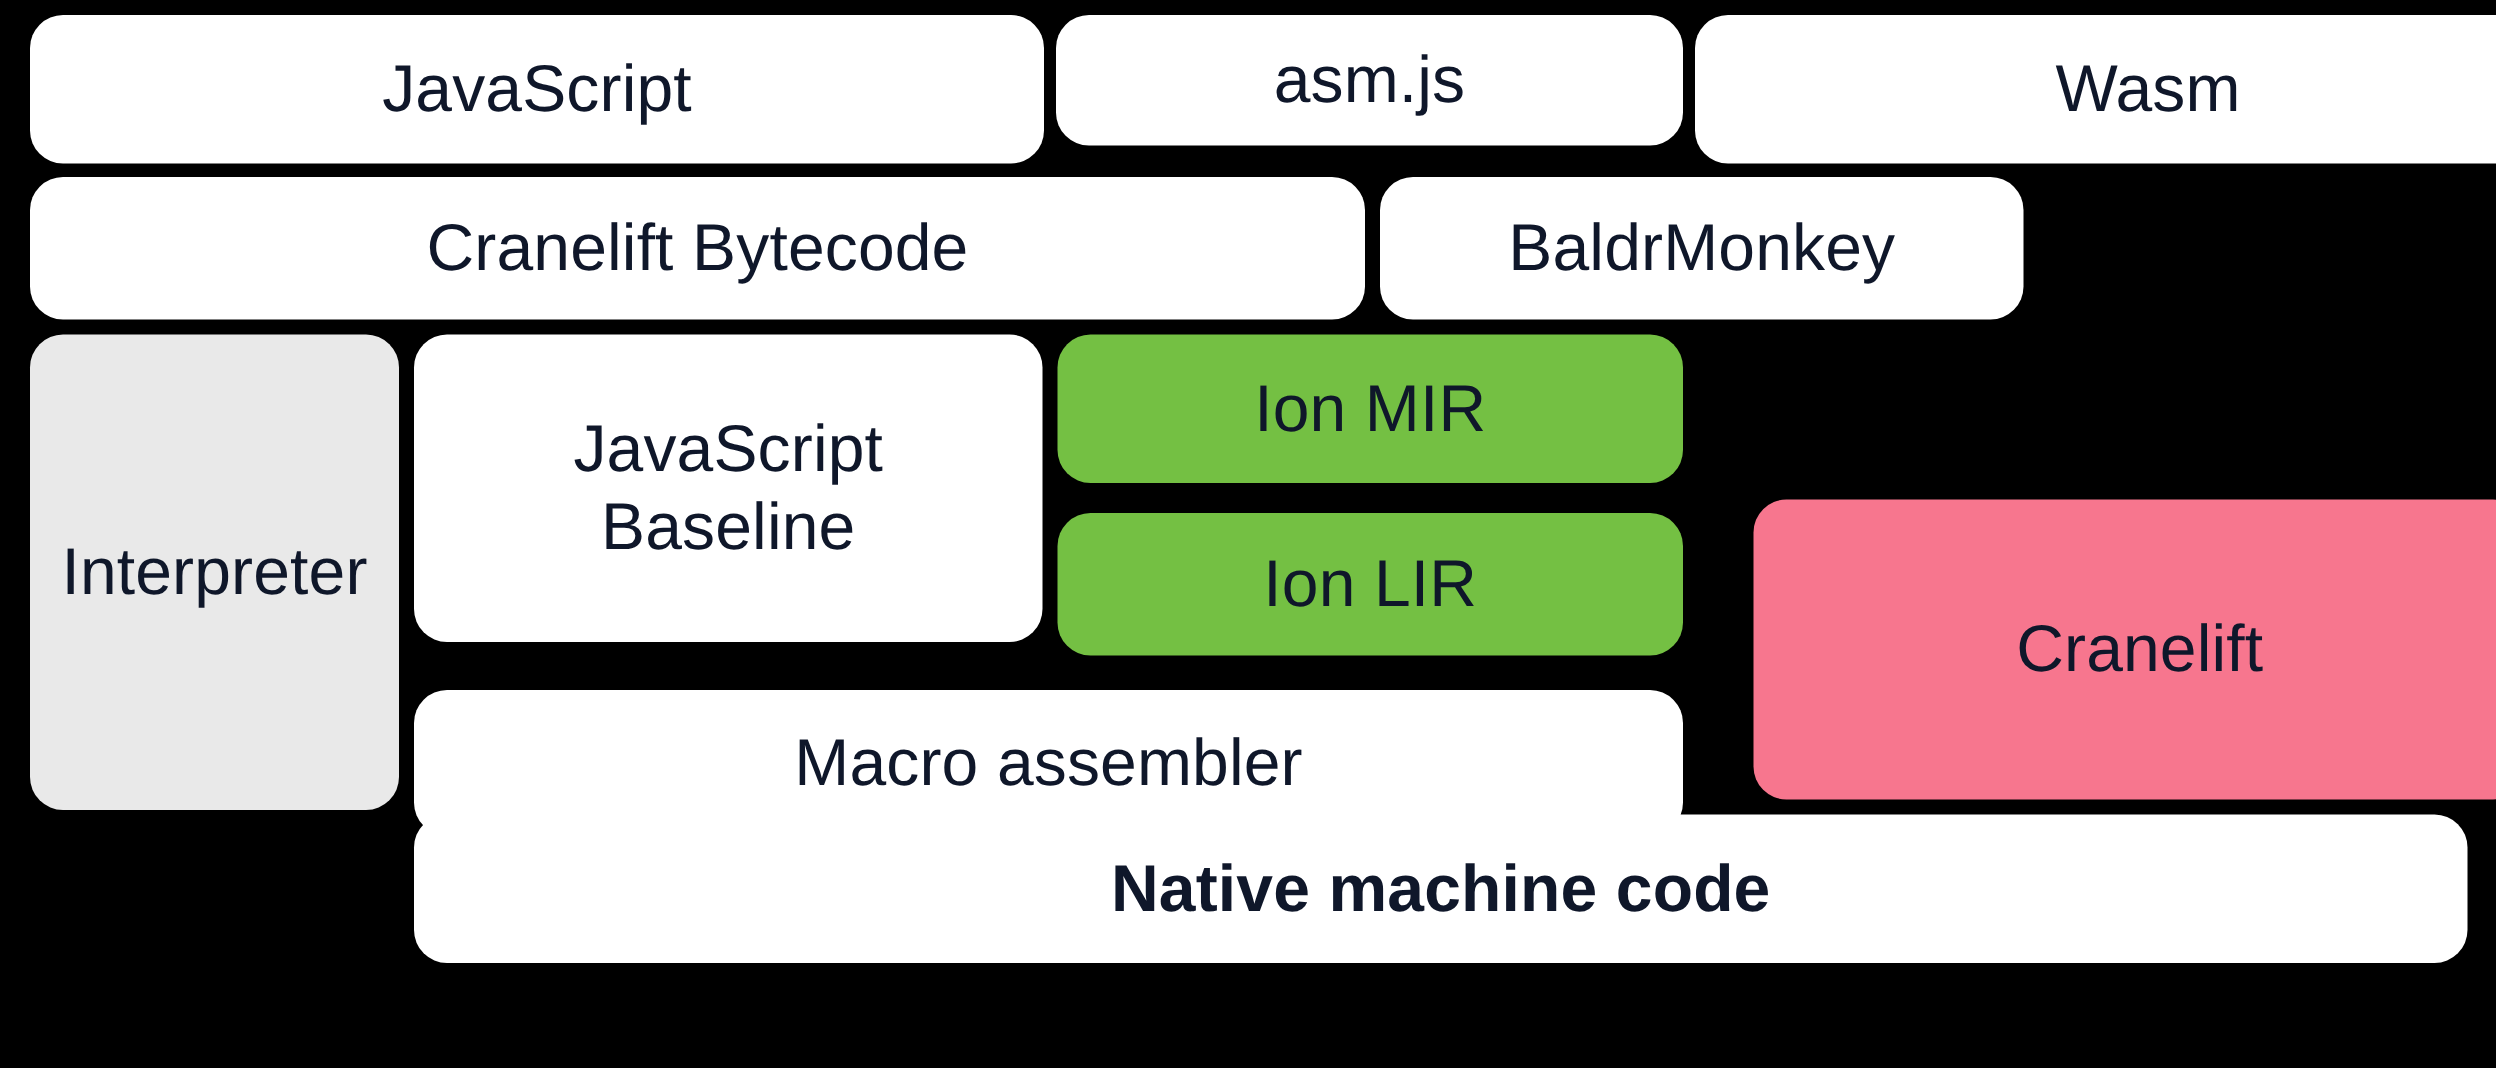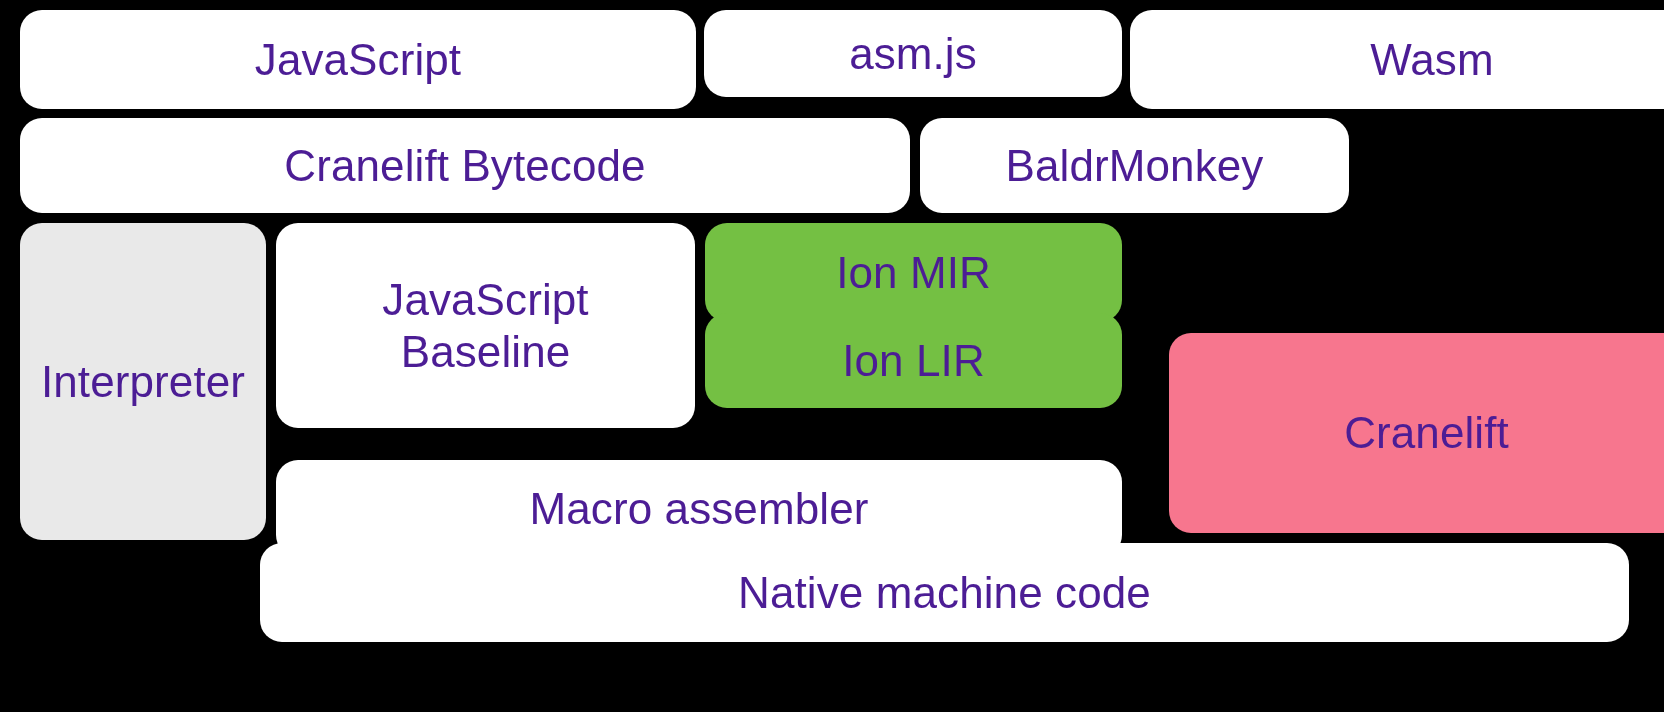--- a/index.html
+++ b/index.html
@@ -20,21 +20,21 @@
     background: #000000;
   }
   .node {
     position: absolute;
     box-sizing: border-box;
     border-radius: 22px;
     display: flex;
     align-items: center;
     justify-content: center;
     text-align: center;
-    color: #4c1d95;
+    color: #0f172a;
     font-size: 44px;
     line-height: 1.12;
     font-weight: 400;
     letter-spacing: 0.1px;
     white-space: pre-line;
     background: #ffffff;
   }
   .node.white   { background: #ffffff; }
   .node.grey    { background: #e9e9e9; }
   .node.green   { background: #74c043; }
@@ -47,17 +47,17 @@
 <div id="stage" style="background: rgb(0, 0, 0);">
     <div class="node white" style="left: 20px; top: 10px; width: 676px; height: 99px;">JavaScript</div>
     <div class="node white" style="left: 704px; top: 10px; width: 418px; height: 87px;">asm.js</div>
     <div class="node white" style="left: 1130px; top: 10px; width: 604px; height: 99px;">Wasm</div>
     <div class="node white" style="left: 20px; top: 118px; width: 890px; height: 95px;">Cranelift Bytecode</div>
     <div class="node white" style="left: 920px; top: 118px; width: 429px; height: 95px; text-align: center;">BaldrMonkey</div>
     <div class="node grey" style="left: 20px; top: 223px; width: 246px; height: 317px;">Interpreter</div>
     <div class="node white twoline" style="left: 276px; top: 223px; width: 419px; height: 205px;">JavaScript
 Baseline</div>
     <div class="node green" style="left: 705px; top: 223px; width: 417px; height: 99px;">Ion MIR</div>
-    <div class="node green" style="left: 705px; top: 313px; width: 417px; height: 95px;">Ion LIR</div>
+    <div class="node green" style="left: 705px; top: 342px; width: 417px; height: 95px;">Ion LIR</div>
     <div class="node pink" style="left: 1130px; top: 333px; width: 515px; height: 200px; margin-left: 39px;">Cranelift</div>
     <div class="node white" style="left: 276px; top: 436px; width: 846px; height: 97px; margin-top: 24px;">Macro assembler</div>
-    <div class="node white" style="left: 260px; top: 543px; width: 1369px; height: 99px;">Native machine code</div>
+    <div class="node white" style="left: 276px; top: 543px; width: 1369px; height: 99px; font-weight: bold;">Native machine code</div>
   </div>
 
 </body></html>

